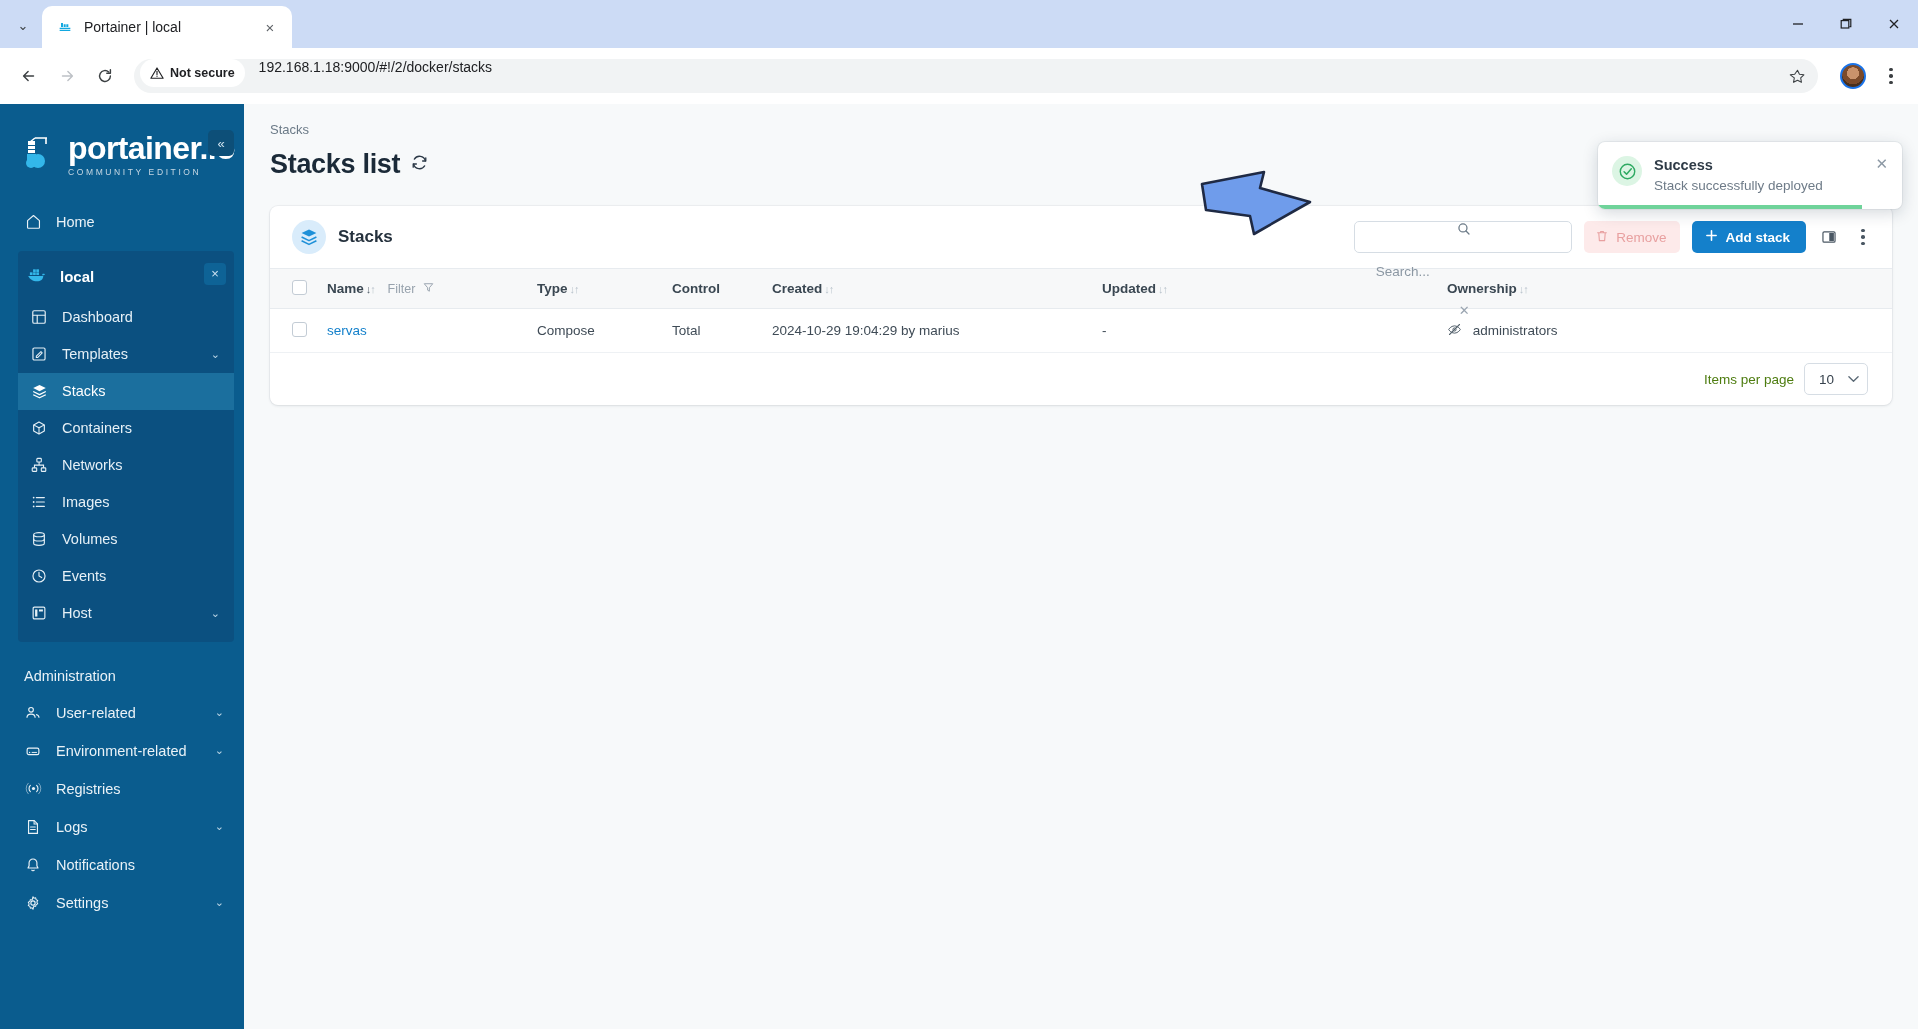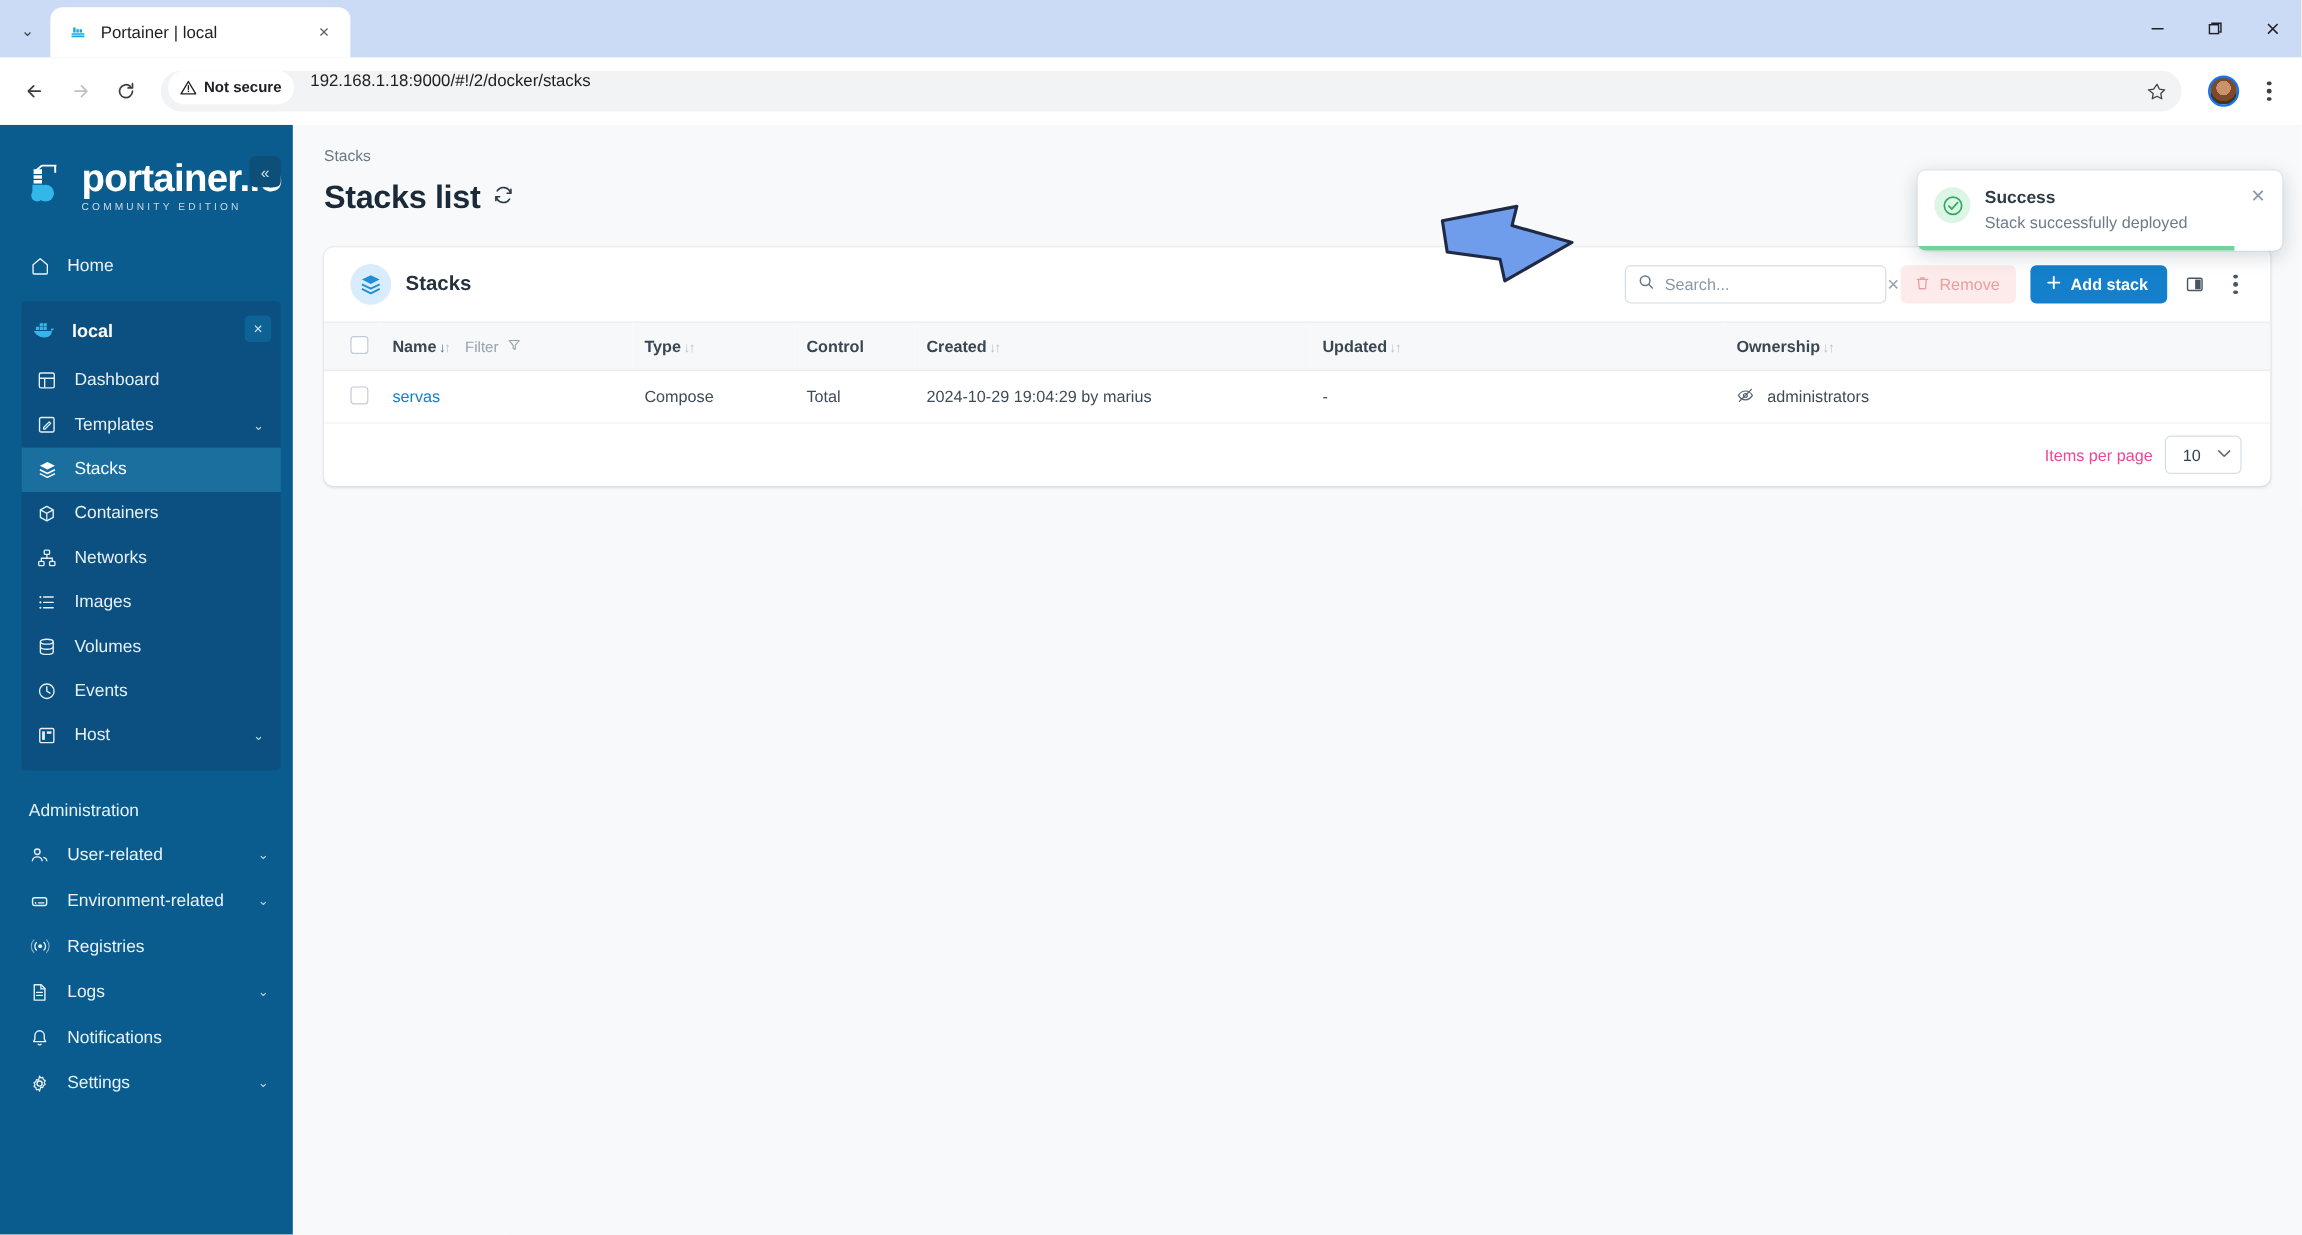--- a/index.html
+++ b/index.html
@@ -152,22 +152,23 @@
   }
   .card-head-icon {
     width: 34px; height: 34px; border-radius: 50%; background: #d9ecfb;
     display: flex; align-items: center; justify-content: center; margin-right: 12px;
   }
   .card-head-title { font-size: 17px; font-weight: 600; color: #25313d; }
   .card-head-tools { margin-left: auto; display: flex; align-items: center; gap: 12px; }
 
   .searchbox {
     width: 218px; height: 32px; border: 1px solid #d6dde4; border-radius: 5px;
-    display: flex; align-items: center; gap: 8px; padding: 0 8px 0 10px;
+    display: flex; align-items: center; gap: 24px; padding: 0 8px 0 10px;
     background: #ffffff;
+    flex-direction: column;
   }
   .searchbox input {
     border: 0; outline: 0; font-size: 13.5px; color: #37424d; flex: 1;
     font-family: "Liberation Sans", sans-serif; background: transparent;
   }
   .searchbox input::placeholder { color: #8b97a3; }
   .btn-remove {
     height: 32px; padding: 0 14px 0 11px; border-radius: 5px;
     background: #fdeaea; color: #e8a0a0; font-size: 13.5px;
     display: flex; align-items: center; gap: 7px; border: 0;
@@ -209,21 +210,21 @@
   .colw-name { width: 210px; }
   .colw-type { width: 135px; }
   .colw-ctrl { width: 100px; }
   .colw-created { width: 330px; }
   .colw-updated { width: 345px; }
 
   .card-foot {
     display: flex; align-items: center; justify-content: flex-end;
     height: 52px; padding: 0 24px; gap: 10px;
   }
-  .ipp-label { font-size: 13.5px; color: #ec4899; }
+  .ipp-label { font-size: 13.5px; color: #4d7c0f; }
   .ipp-select {
     height: 32px; min-width: 64px; border: 1px solid #d6dde4; border-radius: 5px;
     display: flex; align-items: center; justify-content: space-between;
     padding: 0 8px 0 14px; font-size: 13.5px; color: #37424d; gap: 10px;
     background: #fff;
   }
 
   
   .toast {
     position: absolute; top: 38px; right: 16px; width: 304px;

